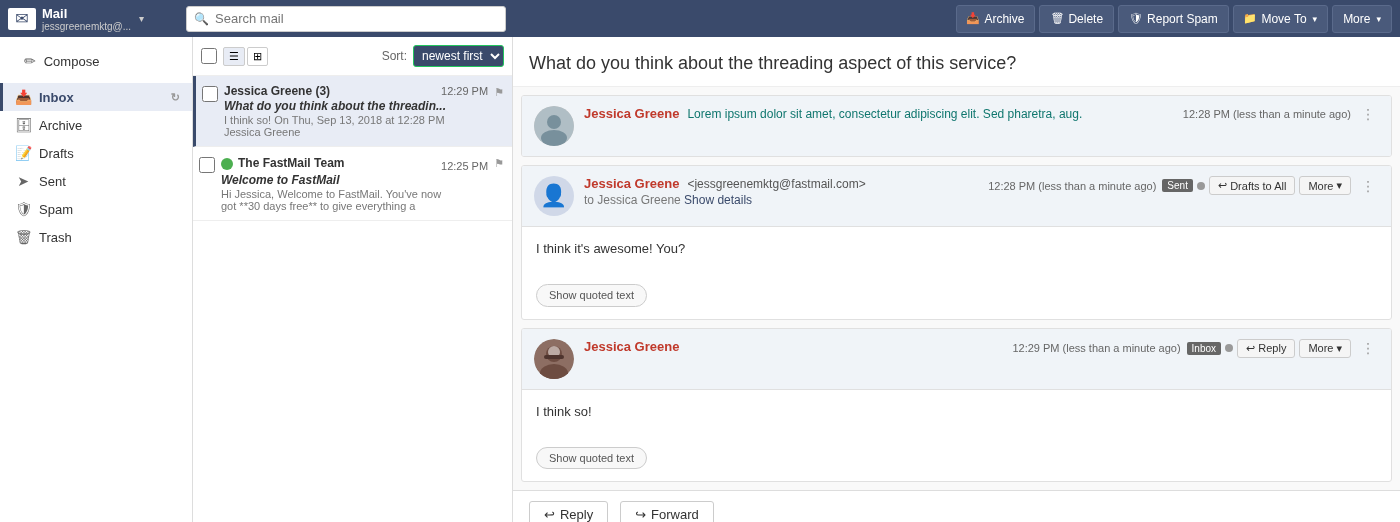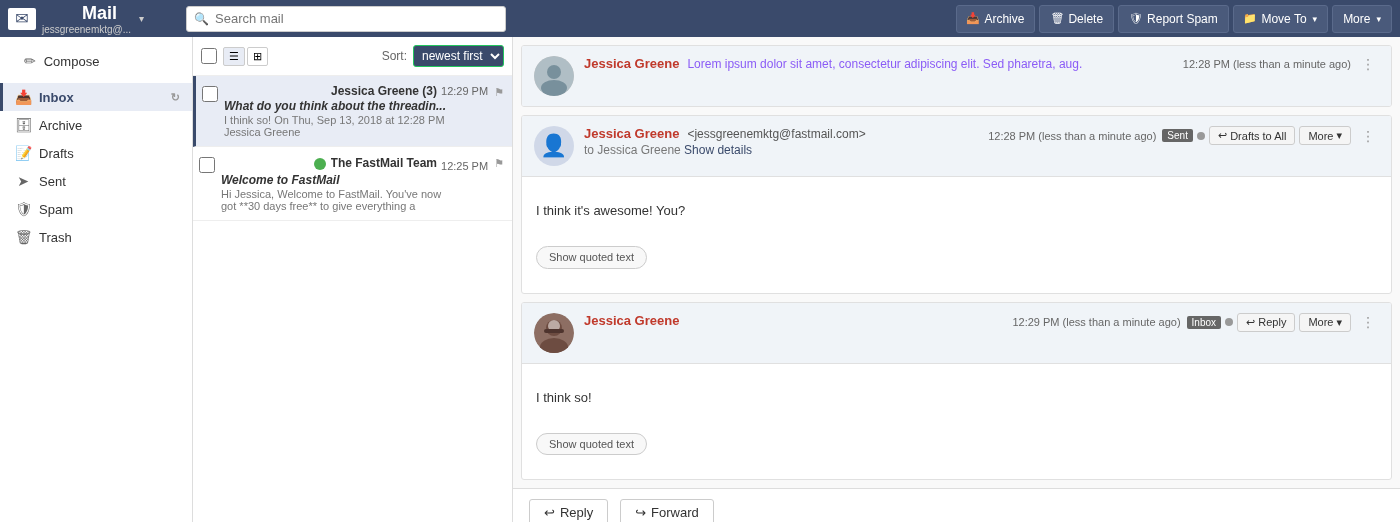--- a/index.html
+++ b/index.html
@@ -4,21 +4,21 @@
   <style>
     * { box-sizing: border-box; margin: 0; padding: 0; }
     body { font-family: Arial, sans-serif; font-size: 13px; color: #333; background: #f5f5f5; display: flex; flex-direction: column; height: 522px; overflow: hidden; }
 
     
     .topbar { background: #3a4a6b; display: flex; align-items: center; height: 37px; padding: 0 8px; gap: 8px; flex-shrink: 0; }
     .topbar-brand { display: flex; align-items: center; gap: 6px; color: #fff; min-width: 170px; cursor: pointer; }
     .topbar-brand .mail-icon { width: 28px; height: 22px; background: #fff; border-radius: 2px; display: flex; align-items: center; justify-content: center; position: relative; overflow: hidden; }
     .topbar-brand .mail-icon::before { content: '✉'; font-size: 16px; color: #3a4a6b; }
     .topbar-brand .brand-text { display: flex; flex-direction: column; }
-    .topbar-brand .brand-name { font-weight: bold; font-size: 18px; color: #fff; margin-left: 40px; }
+    .topbar-brand .brand-name { font-weight: bold; font-size: 13px; color: #fff; }
     .topbar-brand .brand-email { font-size: 10px; color: #ccc; }
     .topbar-brand .chevron { color: #ccc; font-size: 10px; margin-left: 2px; }
     .search-box { flex: 1; max-width: 320px; position: relative; }
     .search-box input { width: 100%; height: 26px; padding: 0 8px 0 28px; border: 1px solid #ccc; border-radius: 3px; font-size: 13px; background: #fff; }
     .search-box .search-icon { position: absolute; left: 8px; top: 50%; transform: translateY(-50%); color: #999; font-size: 12px; }
     .topbar-spacer { flex: 1; }
     .topbar-actions { display: flex; align-items: center; gap: 4px; }
     .topbar-btn { background: #4a5a7b; border: 1px solid #5a6a8b; color: #fff; padding: 4px 10px; border-radius: 3px; cursor: pointer; font-size: 12px; display: flex; align-items: center; gap: 4px; height: 28px; }
     .topbar-btn .btn-icon { font-size: 11px; }
     .topbar-btn .chevron-down { font-size: 9px; margin-left: 2px; }
@@ -48,52 +48,52 @@
     .view-toggle { display: flex; gap: 2px; }
     .view-btn { background: #fff; border: 1px solid #ccc; padding: 2px 5px; cursor: pointer; font-size: 11px; border-radius: 2px; }
     .view-btn.active { background: #e8ecf5; }
     .sort-label { margin-left: auto; font-size: 12px; color: #666; }
     .sort-select { font-size: 12px; padding: 2px 4px; border: 1px solid #22c55e; background: #3a4a6b; color: #fff; border-radius: 3px; cursor: pointer; }
     .email-items { flex: 1; overflow-y: auto; }
     .email-item { display: flex; align-items: flex-start; padding: 8px 8px 8px 6px; border-bottom: 1px solid #eee; cursor: pointer; gap: 6px; }
     .email-item.selected { background: #e8ecf5; border-left: 3px solid #3a4a6b; }
     .item-checkbox { width: 16px; height: 16px; margin-top: 2px; cursor: pointer; flex-shrink: 0; }
     .item-content { flex: 1; min-width: 0; }
-    .item-header { display: flex; justify-content: flex-end; align-items: baseline; gap: 4px; }
+    .item-header { display: flex; justify-content: space-between; align-items: baseline; gap: 4px; }
     .item-sender { font-weight: bold; font-size: 12px; color: #333; white-space: nowrap; overflow: hidden; text-overflow: ellipsis; }
     .item-time { font-size: 11px; color: #666; white-space: nowrap; flex-shrink: 0; }
     .item-subject { font-size: 12px; font-weight: bold; color: #333; white-space: nowrap; overflow: hidden; text-overflow: ellipsis; margin: 1px 0; font-style: italic; }
     .item-preview { font-size: 11px; color: #777; white-space: nowrap; overflow: hidden; text-overflow: ellipsis; }
     .item-flag { color: #999; font-size: 11px; margin-top: 2px; flex-shrink: 0; }
     .status-dot { display: inline-block; width: 12px; height: 12px; border-radius: 50%; background: #4CAF50; flex-shrink: 0; margin-top: 3px; }
 
     
     .email-detail { flex: 1; background: #f9f9f9; display: flex; flex-direction: column; overflow: hidden; }
     .detail-content { flex: 1; overflow-y: auto; padding: 0; }
     .thread-title { font-size: 18px; font-weight: normal; color: #333; padding: 16px 16px 12px; background: #fff; border-bottom: 1px solid #eee; }
     .message-card { background: #fff; margin: 8px; border: 1px solid #e0e0e0; border-radius: 3px; overflow: hidden; }
     .message-header { display: flex; align-items: flex-start; padding: 10px 12px; gap: 10px; background: #f0f4f8; border-bottom: 1px solid #e0e0e0; }
     .avatar { width: 40px; height: 40px; border-radius: 50%; background: #ccc; display: flex; align-items: center; justify-content: center; color: #888; font-size: 20px; flex-shrink: 0; overflow: hidden; }
     .avatar-placeholder { width: 40px; height: 40px; border-radius: 50%; background: #d0d8e8; display: flex; align-items: center; justify-content: center; flex-shrink: 0; }
     .avatar-placeholder .person-icon { color: #888; font-size: 22px; }
     .msg-meta { flex: 1; min-width: 0; }
     .msg-sender-line { display: flex; align-items: baseline; gap: 8px; flex-wrap: wrap; }
     .msg-sender-name { color: #c0392b; font-weight: bold; font-size: 13px; cursor: pointer; }
-    .msg-sender-preview { font-size: 12px; color: #8b5cf6; overflow: hidden; text-overflow: ellipsis; white-space: nowrap; flex: 1; }
+    .msg-sender-preview { font-size: 12px; color: #0f766e; overflow: hidden; text-overflow: ellipsis; white-space: nowrap; flex: 1; }
     .msg-sender-email { font-size: 12px; color: #555; }
     .msg-to-line { font-size: 12px; color: #777; margin-top: 2px; }
     .msg-to-line a { color: #3a4a6b; cursor: pointer; }
     .msg-time-actions { display: flex; align-items: center; gap: 6px; flex-shrink: 0; text-align: right; }
     .msg-time { font-size: 11px; color: #666; white-space: nowrap; }
     .msg-actions { display: flex; align-items: center; gap: 4px; }
     .sent-badge { background: #666; color: #fff; font-size: 10px; padding: 1px 5px; border-radius: 2px; }
     .inbox-badge { background: #666; color: #fff; font-size: 10px; padding: 1px 5px; border-radius: 2px; }
     .action-btn { background: #f5f5f5; border: 1px solid #ccc; color: #333; padding: 2px 8px; border-radius: 3px; cursor: pointer; font-size: 11px; display: flex; align-items: center; gap: 3px; }
     .msg-dots { color: #999; cursor: pointer; font-size: 14px; padding: 0 4px; }
-    .message-body { padding: 24px 14px; font-size: 13px; color: #333; line-height: 1.5; }
+    .message-body { padding: 12px 14px; font-size: 13px; color: #333; line-height: 1.5; }
     .show-quoted-btn { display: inline-block; border: 1px solid #ccc; background: #f8f8f8; color: #555; padding: 2px 12px; border-radius: 12px; font-size: 11px; cursor: pointer; margin-top: 6px; }
     .reply-bar { background: #fff; border-top: 1px solid #ddd; padding: 10px 16px; display: flex; align-items: center; gap: 12px; flex-shrink: 0; }
     .reply-btn { background: #fff; border: 1px solid #ccc; color: #333; padding: 5px 14px; border-radius: 3px; cursor: pointer; font-size: 13px; display: flex; align-items: center; gap: 5px; }
   </style>
 </head>
 <body>
 
 <div class="topbar">
   <div class="topbar-brand">
     <div class="mail-icon"></div>
@@ -214,20 +214,21 @@
           <div class="item-preview">Hi Jessica, Welcome to FastMail. You've now</div>
           <div class="item-preview">got **30 days free** to give everything a</div>
         </div>
         <span class="item-flag">⚑</span>
       </div>
     </div>
   </div>
 
   <div class="email-detail">
     <div class="detail-content">
+      <div class="thread-title">What do you think about the threading aspect of this service?</div>
 
       <div class="message-card">
         <div class="message-header" style="border-bottom:none;">
 
           <div class="avatar">
             <svg width="40" height="40" viewBox="0 0 40 40">
                 <rect width="40" height="40" rx="20" fill="#b0bec5"></rect>
                 <circle cx="20" cy="16" r="7" fill="#78909c"></circle>
                 <ellipse cx="20" cy="32" rx="13" ry="8" fill="#78909c"></ellipse>
               </svg>

